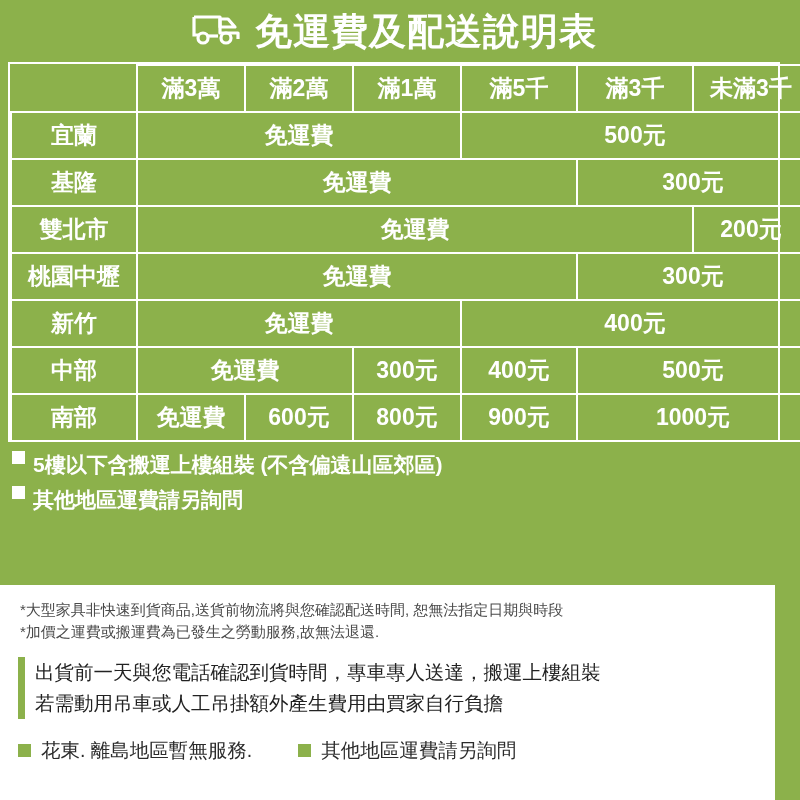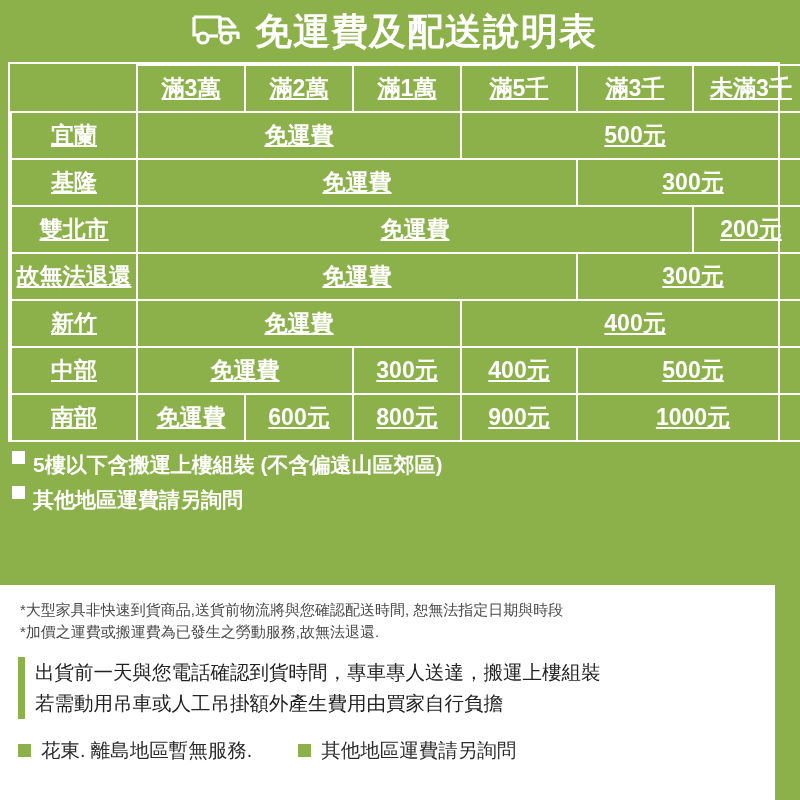--- a/index.html
+++ b/index.html
@@ -21,21 +21,20 @@
   .title{
     font-size:37px;font-weight:bold;letter-spacing:1px;
     color:#ffffff;line-height:1;
   }
 
   
   .table-wrap{
     margin:0 8px;
     border:2px solid #ffffff;
     border-bottom:none;
-    text-decoration:underline;
   }
   table.ship{
     border-collapse:collapse;
     width:784px;
     table-layout:fixed;
   }
   table.ship td,table.ship th{
     border:2px solid #ffffff;
     text-align:center;
     font-size:23px;
@@ -137,21 +136,21 @@
           <td>基隆</td>
           <td colspan="4">免運費</td>
           <td colspan="2">300元</td>
         </tr>
         <tr>
           <td>雙北市</td>
           <td colspan="5">免運費</td>
           <td colspan="1">200元</td>
         </tr>
         <tr>
-          <td>故無法退還</td>
+          <td>桃園中壢</td>
           <td colspan="4">免運費</td>
           <td colspan="2">300元</td>
         </tr>
         <tr>
           <td>新竹</td>
           <td colspan="3">免運費</td>
           <td colspan="3">400元</td>
         </tr>
         <tr>
           <td>中部</td>

